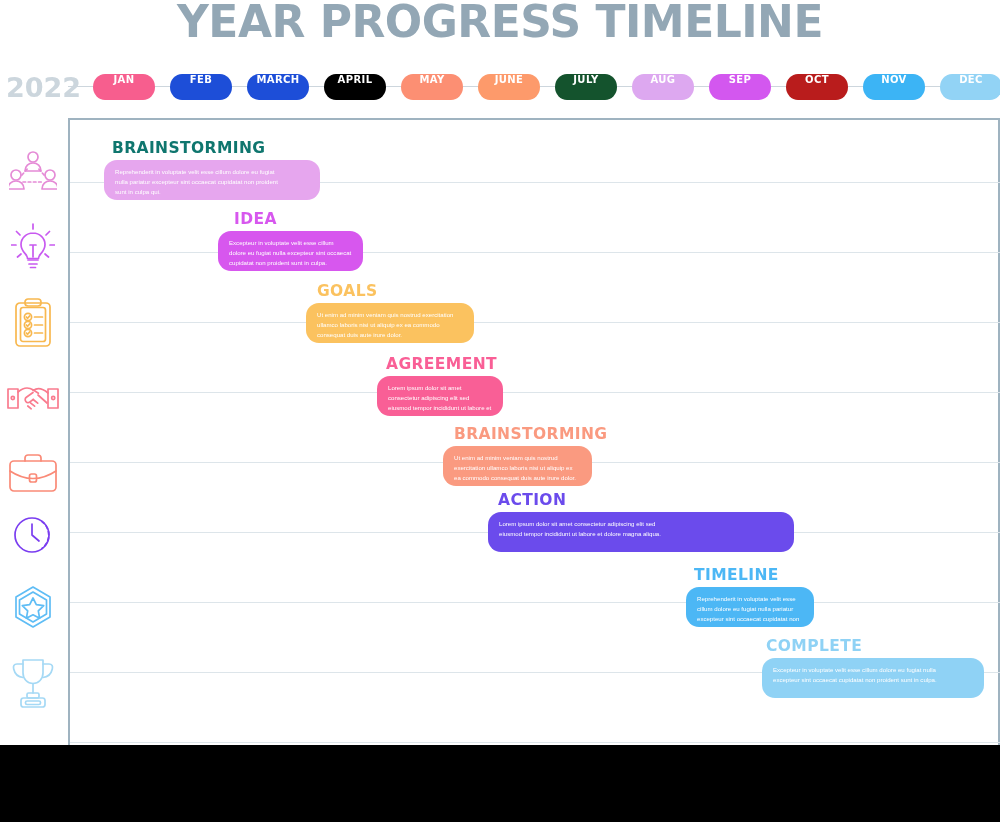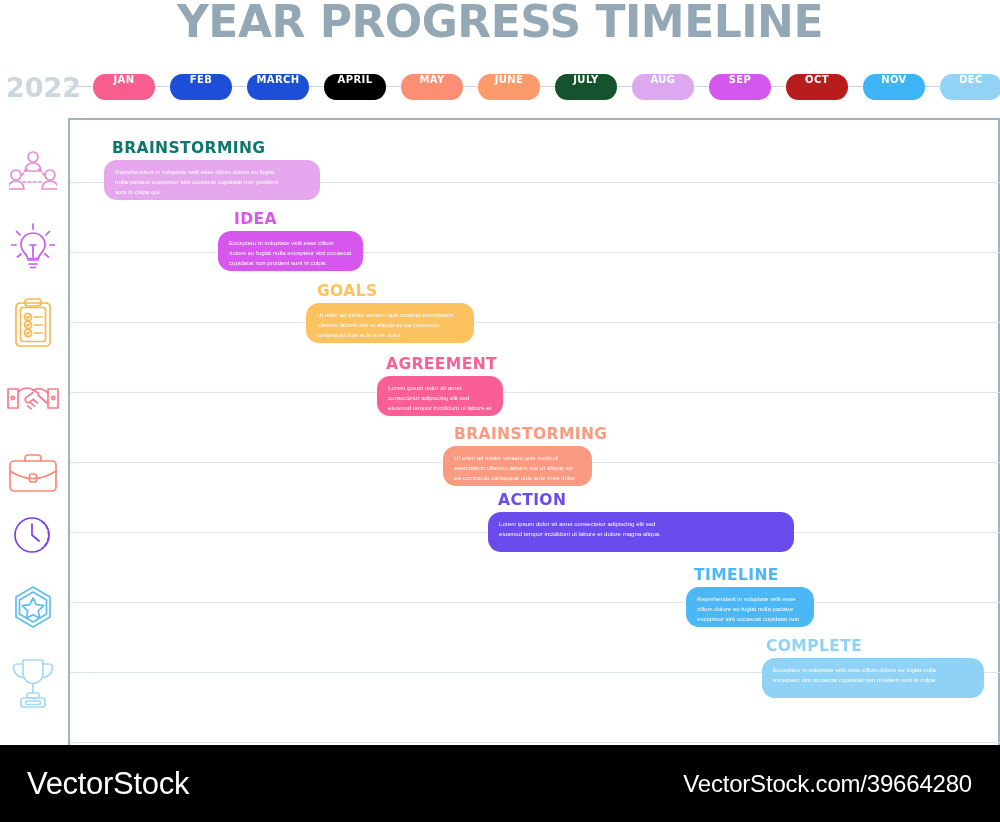--- a/index.html
+++ b/index.html
@@ -300,22 +300,20 @@
       <div class="gridline" style="top: 202px; background: rgb(221, 229, 234);"></div>
       <div class="gridline" style="top: 272px; background: rgb(221, 229, 234);"></div>
       <div class="gridline" style="top: 342px; background: rgb(221, 229, 234);"></div>
       <div class="gridline" style="top: 412px; background: rgb(221, 229, 234);"></div>
       <div class="gridline" style="top: 482px; background: rgb(221, 229, 234);"></div>
       <div class="gridline" style="top: 552px; background: rgb(221, 229, 234);"></div>
       <div class="gridline" style="top: 622px; background: rgb(221, 229, 234);"></div>
     </div>
 
   <div id="footer">
-    <div id="footer-brand">VectorStock</div>
-    <div id="footer-url">VectorStock.com/39664280</div>
   </div>
 
 <div class="tl-title" style="left: 112px; top: 139px; color: #0f766e;">BRAINSTORMING</div>
     <div class="tl-bar" style="left: 104px; top: 160px; width: 216px; height: 40px; background: rgb(230, 166, 238);">
       <span class="tl-bar-text">Reprehenderit in voluptate velit esse cillum dolore eu fugiat nulla pariatur excepteur sint occaecat cupidatat non proident sunt in culpa qui.</span>
     </div>
     <div class="tl-title" style="left: 234px; top: 210px; color: rgb(215, 87, 238);">IDEA</div>
     <div class="tl-bar" style="left: 218px; top: 231px; width: 145px; height: 40px; background: rgb(215, 87, 238);">
       <span class="tl-bar-text">Excepteur in voluptate velit esse cillum dolore eu fugiat nulla excepteur sint occaecat cupidatat non proident sunt in culpa.</span>
     </div>

